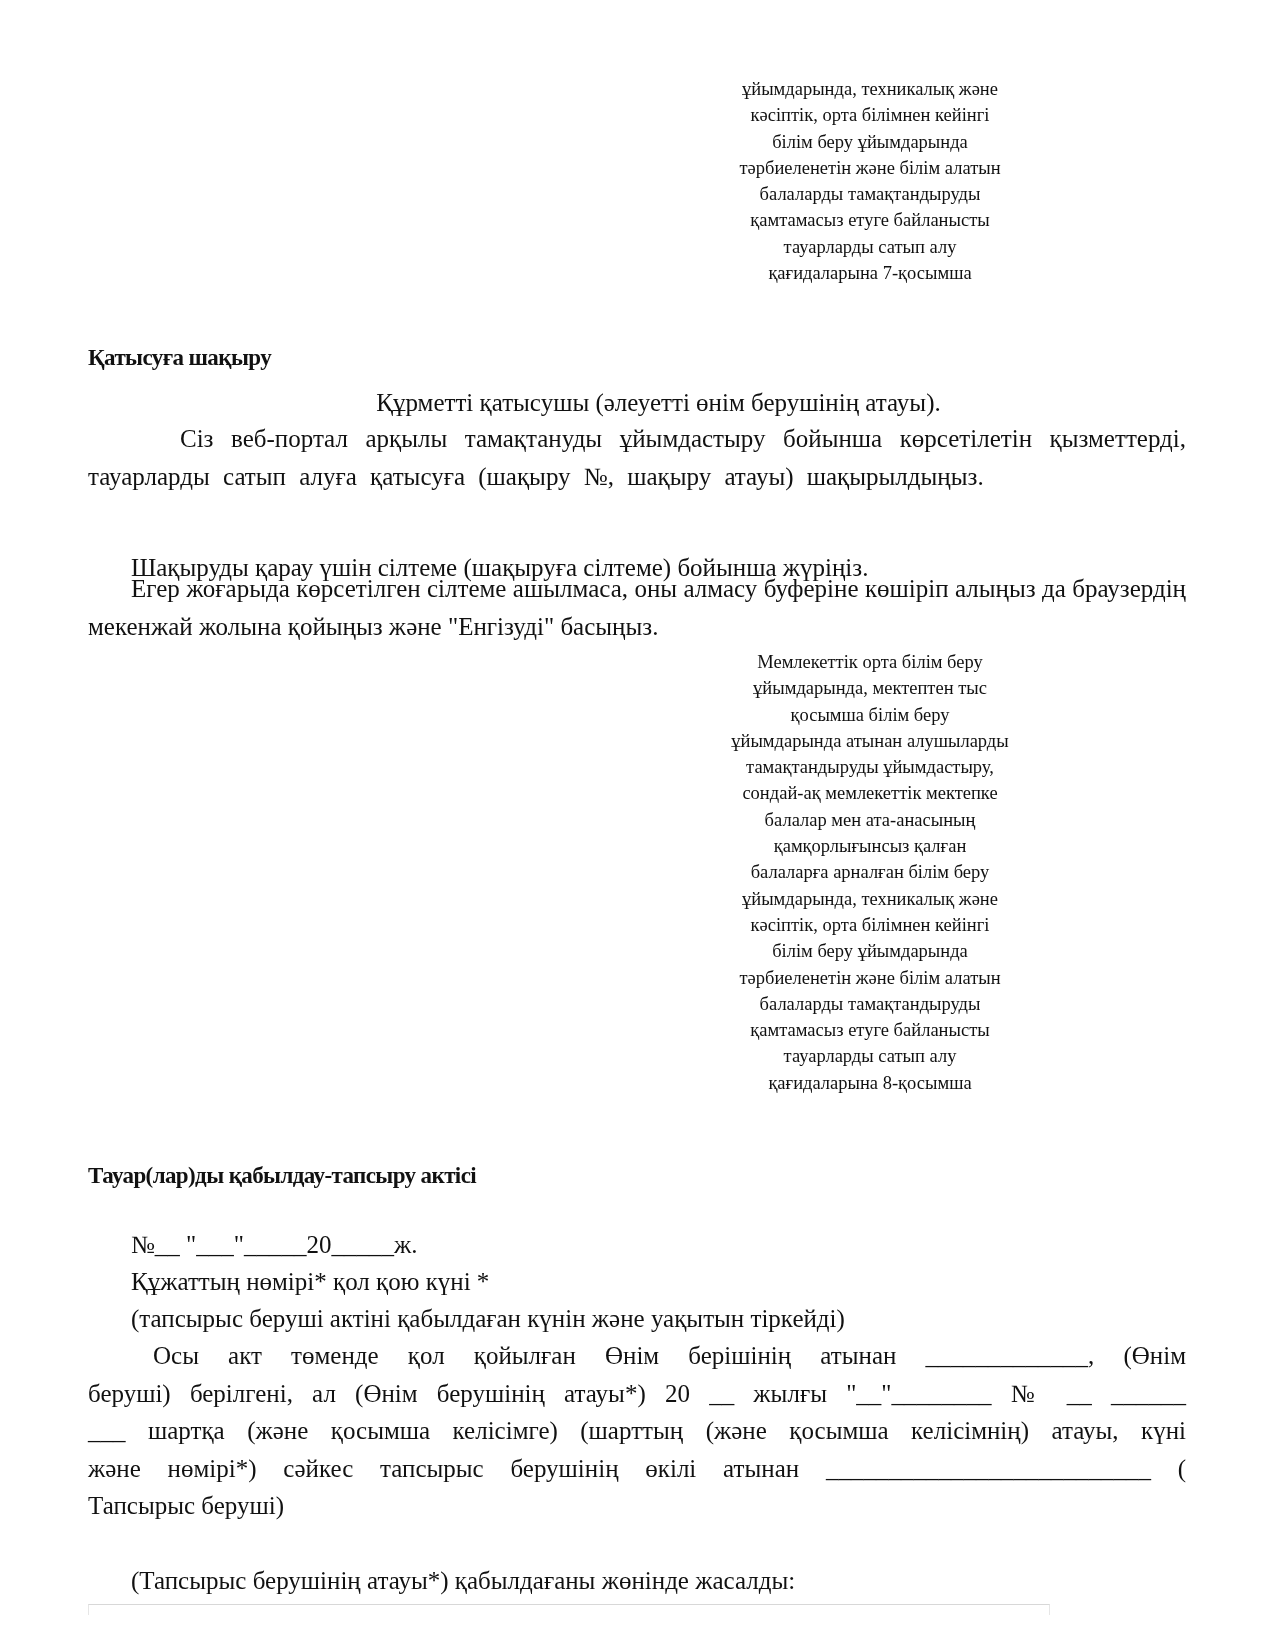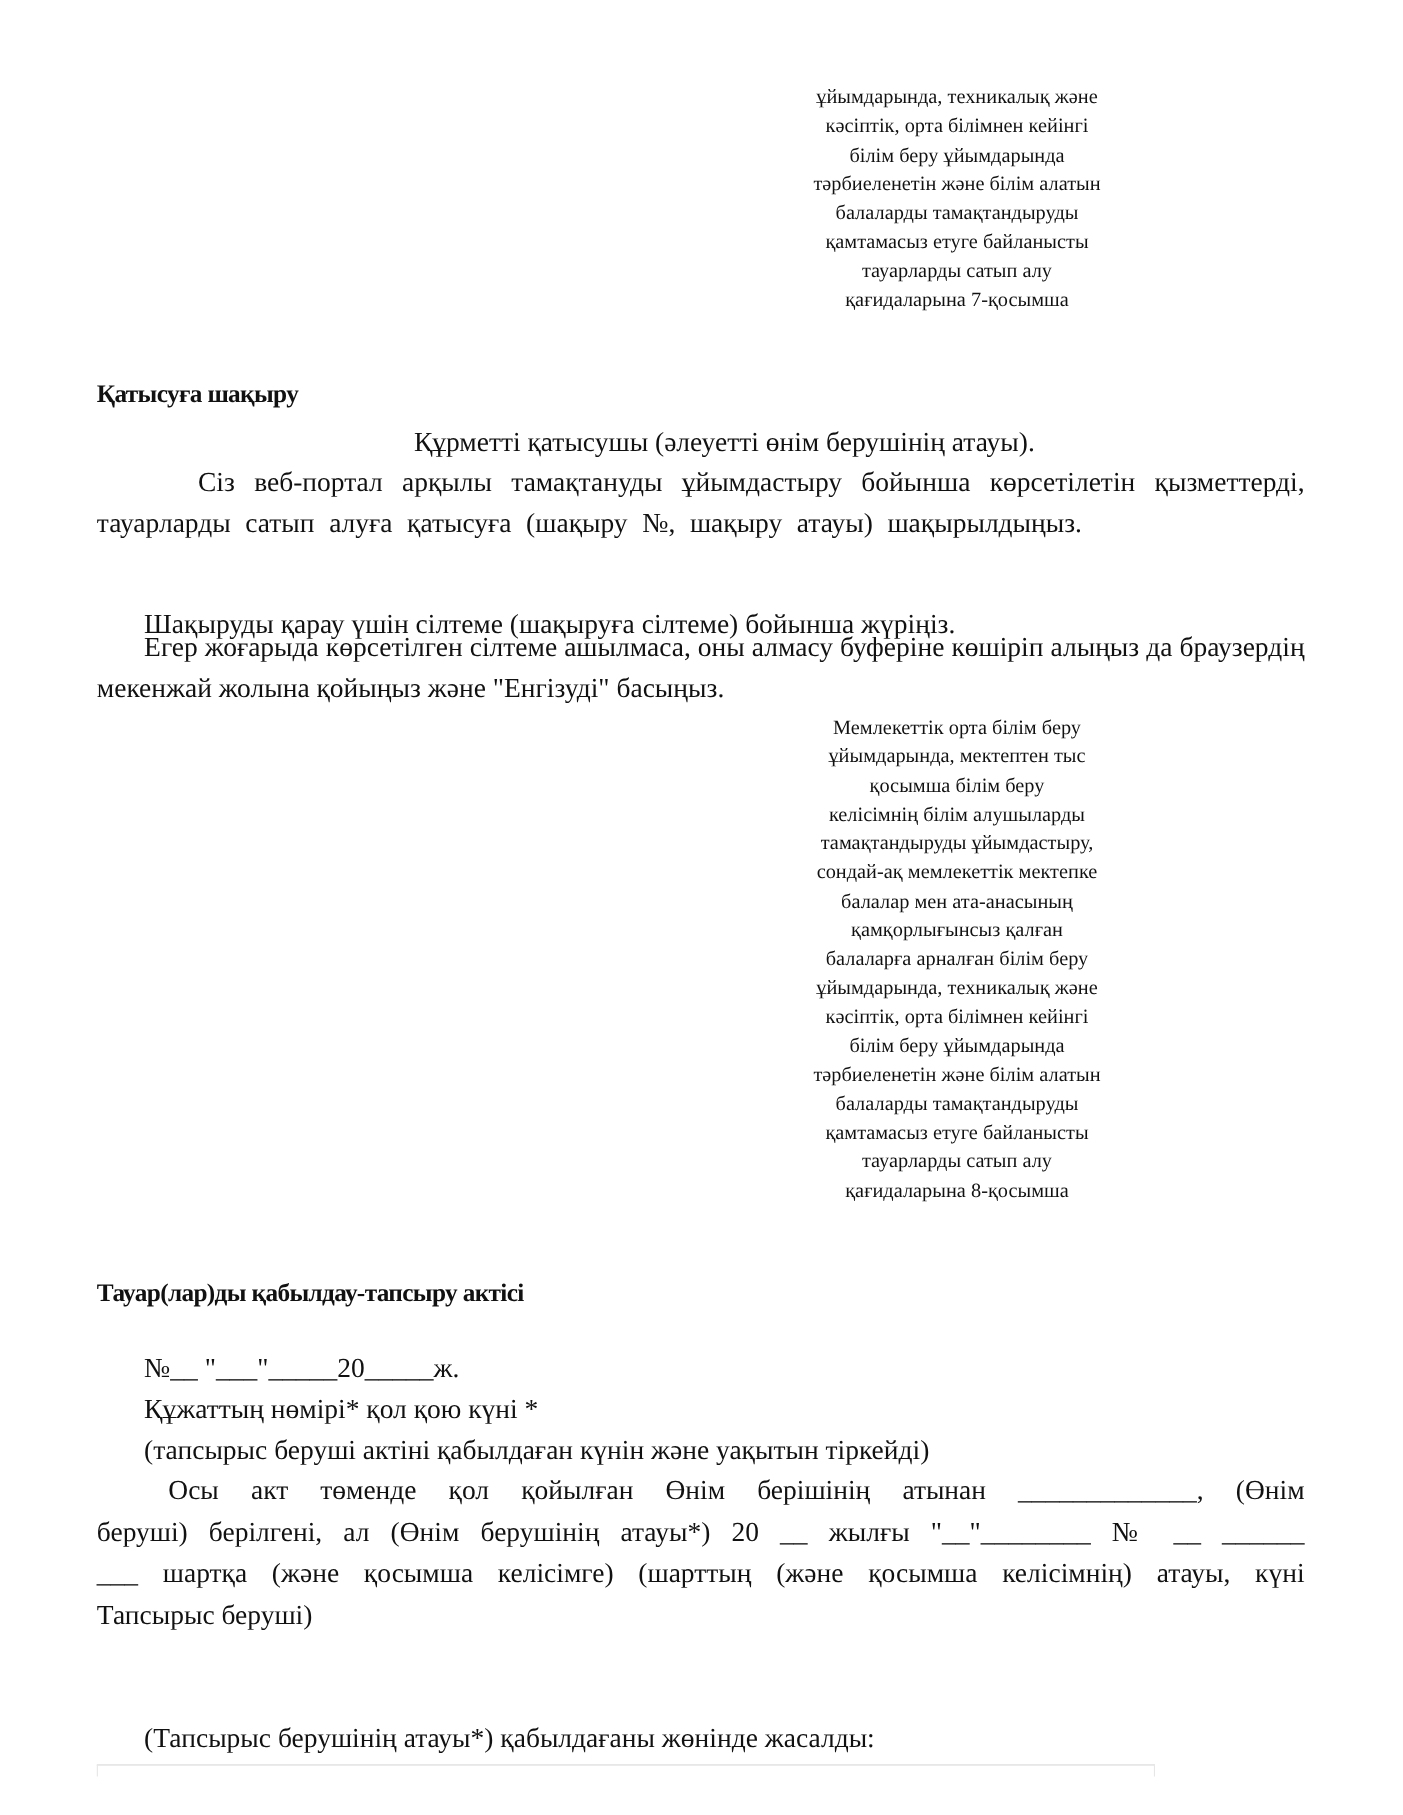--- a/index.html
+++ b/index.html
@@ -99,21 +99,21 @@
 
 <div class="para indent nowrap" id="p-greeting">Құрметті қатысушы (әлеуетті өнім берушінің атауы).</div>
 <div class="para indent2 justify" id="p-invite">Сіз веб-портал арқылы тамақтануды ұйымдастыру бойынша көрсетілетін қызметтерді, тауарларды сатып алуға қатысуға (шақыру №, шақыру атауы) шақырылдыңыз.</div>
 <div class="para indent nowrap" id="p-link">Шақыруды қарау үшін сілтеме (шақыруға сілтеме) бойынша жүріңіз.</div>
 <div class="para indent justify" id="p-copy">Егер жоғарыда көрсетілген сілтеме ашылмаса, оны алмасу буферіне көшіріп алыңыз да браузердің мекенжай жолына қойыңыз және "Енгізуді" басыңыз.</div>
 
 <div class="annex" id="annex-2">
   <span class="line">Мемлекеттік орта білім беру</span>
   <span class="line">ұйымдарында, мектептен тыс</span>
   <span class="line">қосымша білім беру</span>
-  <span class="line">келісімнің білім алушыларды</span>
+  <span class="line">ұйымдарында атынан алушыларды</span>
   <span class="line">тамақтандыруды ұйымдастыру,</span>
   <span class="line">сондай-ақ мемлекеттік мектепке</span>
   <span class="line">балалар мен ата-анасының</span>
   <span class="line">қамқорлығынсыз қалған</span>
   <span class="line">балаларға арналған білім беру</span>
   <span class="line">ұйымдарында, техникалық және</span>
   <span class="line">кәсіптік, орта білімнен кейінгі</span>
   <span class="line">білім беру ұйымдарында</span>
   <span class="line">тәрбиеленетін және білім алатын</span>
   <span class="line">балаларды тамақтандыруды</span>
@@ -125,18 +125,19 @@
 <div class="heading" id="heading-2">Тауар(лар)ды қабылдау-тапсыру актісі</div>
 
 <div class="para indent nowrap" id="p-number">№__ "___"_____20_____ж.</div>
 <div class="para indent nowrap" id="p-docnum">Құжаттың нөмірі* қол қою күні *</div>
 <div class="para indent nowrap" id="p-register">(тапсырыс беруші актіні қабылдаған күнін және уақытын тіркейді)</div>
 
 <div class="para" id="p-act">
   <span class="act-line spread" style="padding-left:65px;">Осы акт төменде қол қойылған Өнім берішінің атынан _____________, (Өнім</span>
   <span class="act-line spread">беруші) берілгені, ал (Өнім берушінің атауы*) 20 __ жылғы "__"________ № __ ______</span>
   <span class="act-line spread">___ шартқа (және қосымша келісімге) (шарттың (және қосымша келісімнің) атауы, күні</span>
+  <span class="act-line spread">және нөмірі*) сәйкес тапсырыс берушінің өкілі атынан __________________________ (</span>
   <span class="act-line">Тапсырыс беруші)</span>
 </div>
 
 <div class="para indent nowrap" id="p-accepted">(Тапсырыс берушінің атауы*) қабылдағаны жөнінде жасалды:</div>
 
 <div class="table-top"></div>
 
 </body></html>

